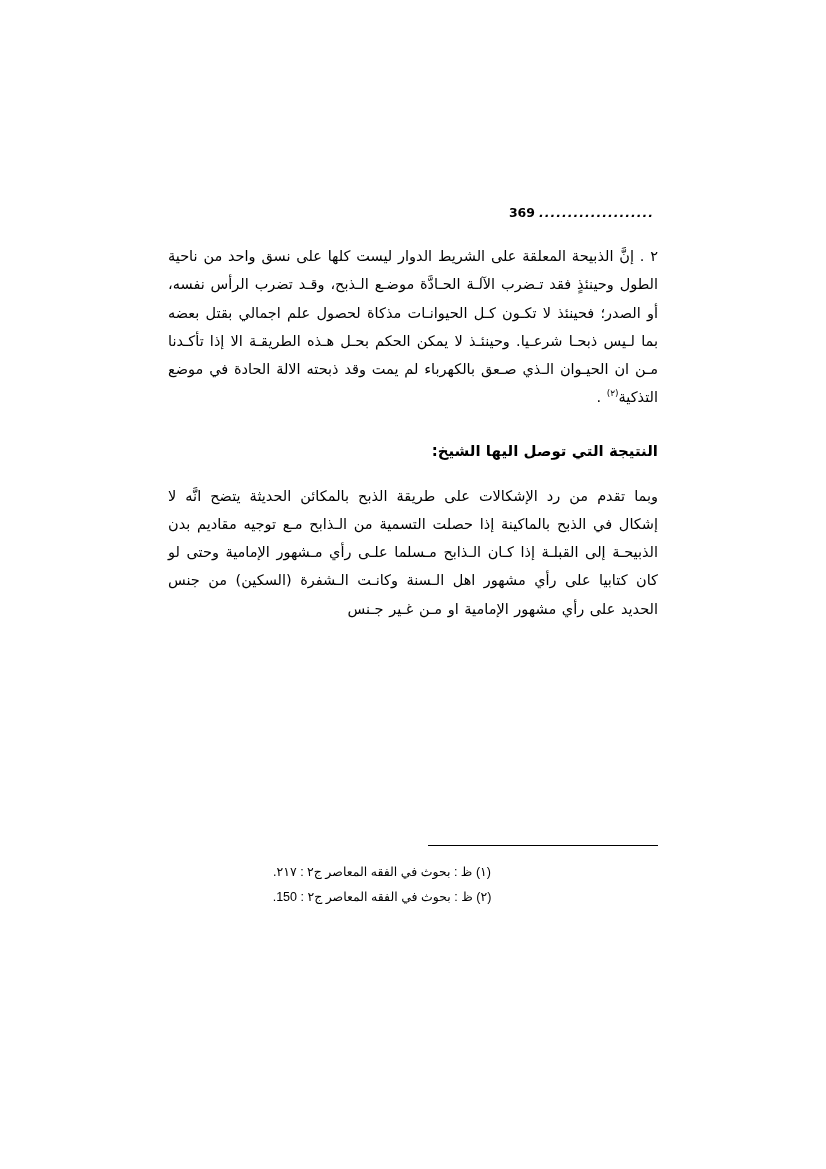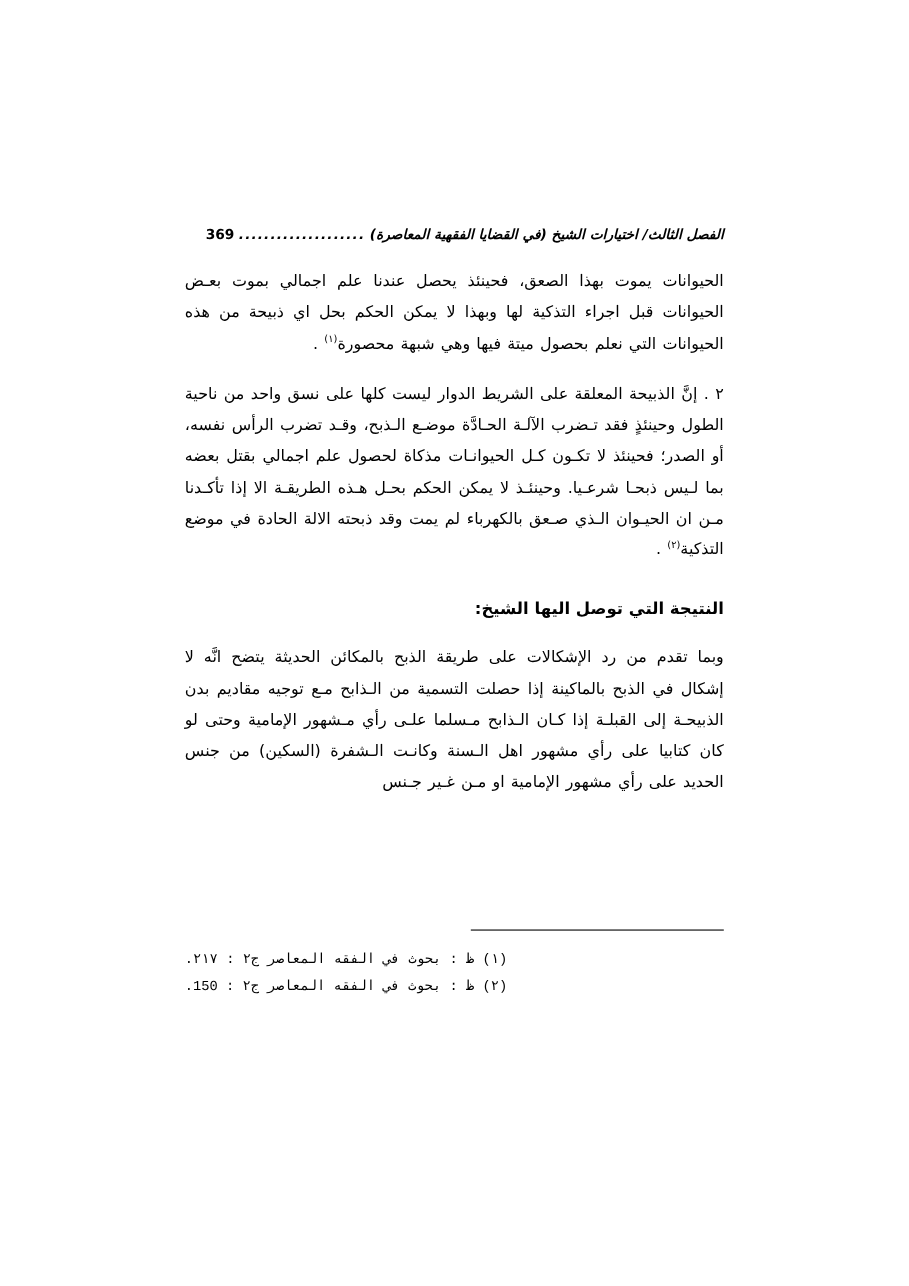--- a/index.html
+++ b/index.html
@@ -94,39 +94,37 @@
   .footnote-rule {
     width: 230px;
     height: 1px;
     background: #000000;
     margin: 0 0 14px auto;
   }
   .footnote {
     font-size: 12.5px;
     line-height: 2.0;
     direction: rtl;
-    text-align: left;
+    text-align: center;
     padding-right: 62px;
-    font-family: Liberation Mono, monospace;
+    font-family: Liberation Sans, sans-serif;
   }
 </style>
 </head>
 <body>
 
 <div class="page">
 
   <div class="content">
 
     <div class="page-header">
-      <span class="hdr-text">الفصل الثالث/ اختيارات الشيخ (في القضايا الفقهية المعاصرة)</span>
       <span class="hdr-dots">....................</span>
       <span class="hdr-num">369</span>
     </div>
 
-    <p class="body first"><span>الحيوانات يموت بهذا الصعق، فحينئذ يحصل عندنا علم اجمالي بموت بعـض الحيوانات قبل اجراء التذكية لها وبهذا لا يمكن الحكم بحل اي ذبيحة من هذه الحيوانات التي نعلم بحصول ميتة فيها وهي شبهة محصورة</span><span class="sup">(١)</span><span> .</span></p>
 
     <p class="body"><span>٢ . إنَّ الذبيحة المعلقة على الشريط الدوار ليست كلها على نسق واحد من ناحية الطول وحينئذٍ فقد تـضرب الآلـة الحـادَّة موضـع الـذبح، وقـد تضرب الرأس نفسه، أو الصدر؛ فحينئذ لا تكـون كـل الحيوانـات مذكاة لحصول علم اجمالي بقتل بعضه بما لـيس ذبحـا شرعـيا. وحينئـذ لا يمكن الحكم بحـل هـذه الطريقـة الا إذا تأكـدنا مـن ان الحيـوان الـذي صـعق بالكهرباء لم يمت وقد ذبحته الالة الحادة في موضع التذكية</span><span class="sup">(٢)</span><span> .</span></p>
 
     <h2 class="section-title">النتيجة التي توصل اليها الشيخ:</h2>
 
     <p class="body">وبما تقدم من رد الإشكالات على طريقة الذبح بالمكائن الحديثة يتضح انَّه لا إشكال في الذبح بالماكينة إذا حصلت التسمية من الـذابح مـع توجيه مقاديم بدن الذبيحـة إلى القبلـة إذا كـان الـذابح مـسلما علـى رأي مـشهور الإمامية وحتى لو كان كتابيا على رأي مشهور اهل الـسنة وكانـت الـشفرة (السكين) من جنس الحديد على رأي مشهور الإمامية او مـن غـير جـنس</p>
 
   </div>
 
   <div class="footnote-area">

